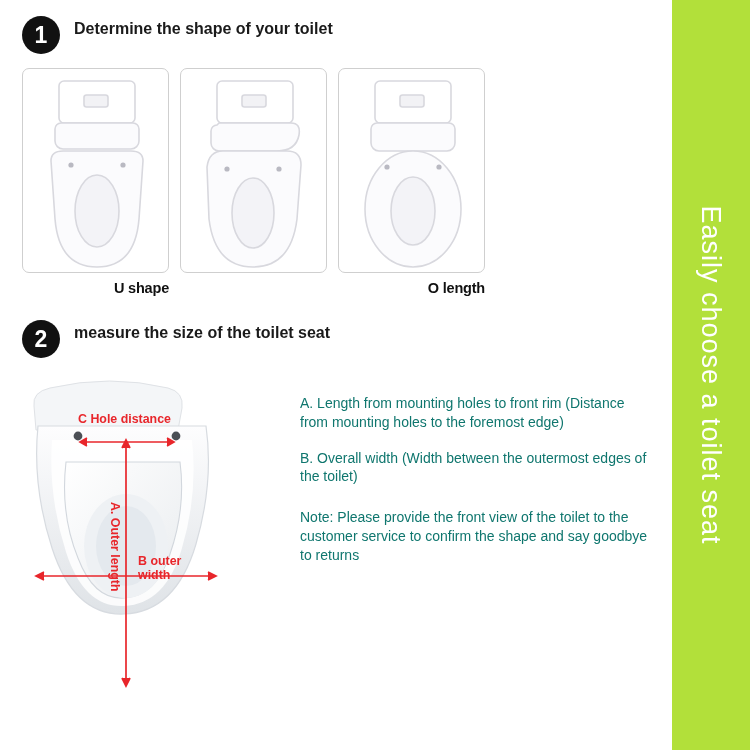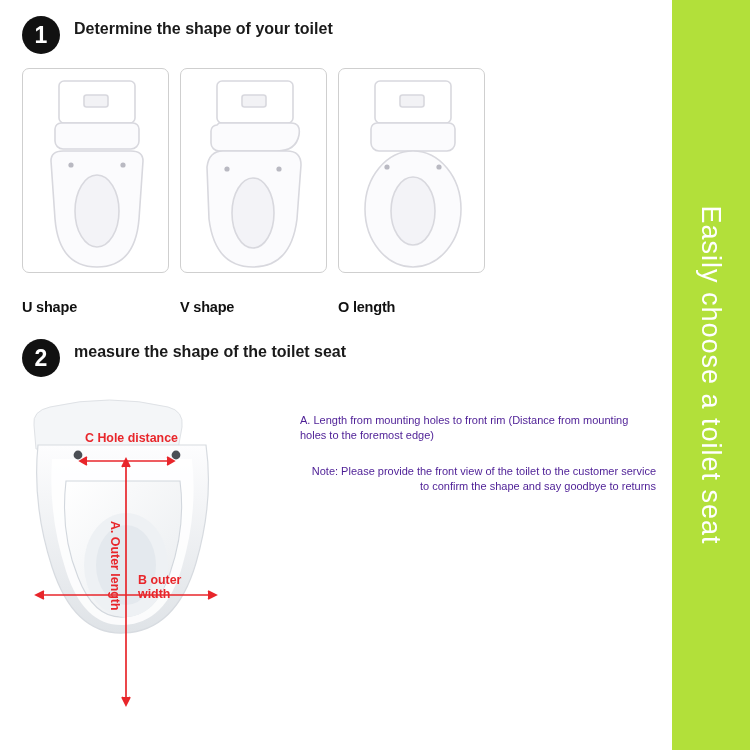--- a/index.html
+++ b/index.html
@@ -76,25 +76,25 @@
   .card {
     width: 147px; height: 205px;
     border: 1.6px solid #cfcfcf;
     border-radius: 7px;
     background: #fff;
     position: relative;
     overflow: hidden;
   }
   .card svg { display: block; }
   .card-label {
-    text-align: left;
+    text-align: right;
     font-size: 14.5px;
     font-weight: bold;
     color: #111;
-    margin-top: 26px;
+    margin-top: 7px;
     letter-spacing: -0.2px;
   }
 
   
   .step2 { margin-top: 22px; }
   .step2-body {
     display: flex;
     margin-top: 12px;
   }
   .diagram {
@@ -103,26 +103,26 @@
     position: relative;
     height: 330px;
   }
   .desc {
     flex: 1 1 auto;
     padding-left: 10px;
     padding-top: 24px;
   }
   .desc p {
     margin: 0 0 17px 0;
-    font-size: 11px;
+    font-size: 14px;
     line-height: 1.34;
-    color: #4c1d95;
+    color: #0f766e;
   }
   .desc p:last-child { margin-bottom: 0; }
-  .desc .note { margin-top: 22px; text-align: right; }
+  .desc .note { margin-top: 22px; }
 
   
   .m-label {
     position: absolute;
     color: #e8262b;
     font-size: 12.4px;
     font-weight: bold;
     white-space: nowrap;
   }
   .m-label.vert {
@@ -166,21 +166,20 @@
             <rect x="36" y="12" width="76" height="42" rx="5"></rect>
             <rect x="61" y="26" width="24" height="12" rx="2.5" fill="#f2f2f5"></rect>
             <path d="M38 54 h72 q10 0 8 12 q-3 16 -22 16 h-58 a8 8 0 0 1 -8 -8 v-12 a6 6 0 0 1 6 -6 z" fill="#fbfbfd"></path>
             <path d="M26 98 q2 -16 16 -16 h64 q14 0 14 14 l-4 54 q-6 48 -44 48 q-38 0 -44 -48 z" fill="#fbfbfd"></path>
             <ellipse cx="72" cy="144" rx="21" ry="35" fill="#f3f3f7"></ellipse>
           </g>
           <circle cx="46" cy="100" r="2.6" fill="#b9b9c2"></circle>
           <circle cx="98" cy="100" r="2.6" fill="#b9b9c2"></circle>
         </svg>
       </div>
-      <div class="card-label">V shape</div>
     </div>
 
     <div class="card-wrap">
       <div class="card">
         <svg width="147" height="205" viewBox="0 0 147 205">
           <g fill="#ffffff" stroke="#d8d8de" stroke-width="1.6">
             <rect x="36" y="12" width="76" height="42" rx="5"></rect>
             <rect x="61" y="26" width="24" height="12" rx="2.5" fill="#f2f2f5"></rect>
             <path d="M38 54 h72 a6 6 0 0 1 6 6 v14 a8 8 0 0 1 -8 8 h-68 a8 8 0 0 1 -8 -8 v-14 a6 6 0 0 1 6 -6 z" fill="#fbfbfd"></path>
             <ellipse cx="74" cy="140" rx="48" ry="58" fill="#fbfbfd"></ellipse>
@@ -193,21 +192,21 @@
       <div class="card-label">O length</div>
     </div>
 
 
   </div>
 
   <div class="step2">
     <div class="sec-head">
       <div class="badge">2</div>
       <div class="sec-title">
-        <div>measure the shape of the toilet seat</div>
+        <div>measure the size of the toilet seat</div>
       </div>
     </div>
 
     <div class="step2-body">
 
       <div class="diagram">
         <svg width="268" height="330" viewBox="0 0 268 330">
           <defs>
             <linearGradient id="bowlg" x1="0" y1="0" x2="1" y2="1">
               <stop offset="0%" stop-color="#ffffff"></stop>
@@ -245,32 +244,33 @@
             <polyline points="100,308 104,316 108,308" fill="#e8262b"></polyline>
           </g>
 
           <g stroke="#e8262b" stroke-width="1.7" fill="none">
             <line x1="14" y1="206" x2="194" y2="206"></line>
             <polyline points="22,202 14,206 22,210" fill="#e8262b"></polyline>
             <polyline points="186,202 194,206 186,210" fill="#e8262b"></polyline>
           </g>
         </svg>
 
-        <div class="m-label" style="left:56px; top:42px;margin-left:7px;">C Hole distance</div>
+        <div class="m-label" style="left:56px; top:42px;">C Hole distance</div>
 
         <div class="m-label vert" style="left:100px; top:132px;">A. Outer length</div>
 
         <div class="m-label" style="left:116px; top:184px; line-height:1.15;">
           <div>B outer</div>
           <div>width</div>
         </div>
       </div>
 
       <div class="desc">
         <p>A. Length from mounting holes to front rim (Distance from mounting holes to the foremost edge)</p>
+        <p>B. Overall width (Width between the outermost edges of the toilet)</p>
         <p class="note">Note: Please provide the front view of the toilet to the customer service to confirm the shape and say goodbye to returns</p>
       </div>
 
     </div>
   </div>
 </div>
 
 <div class="green-band">
   <div class="band-text">Easily choose a toilet seat</div>
 </div>

